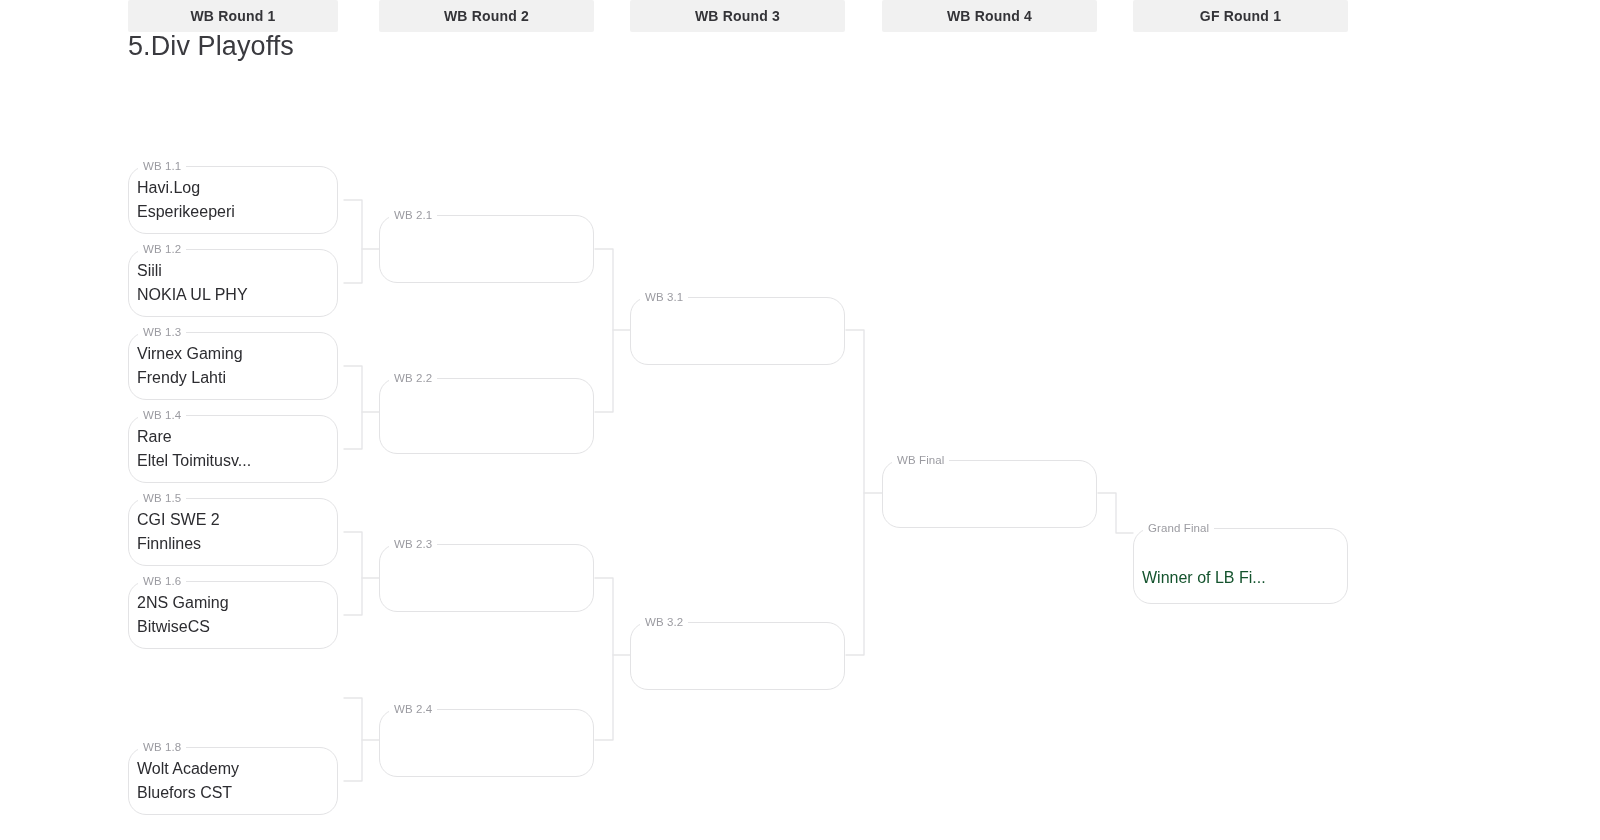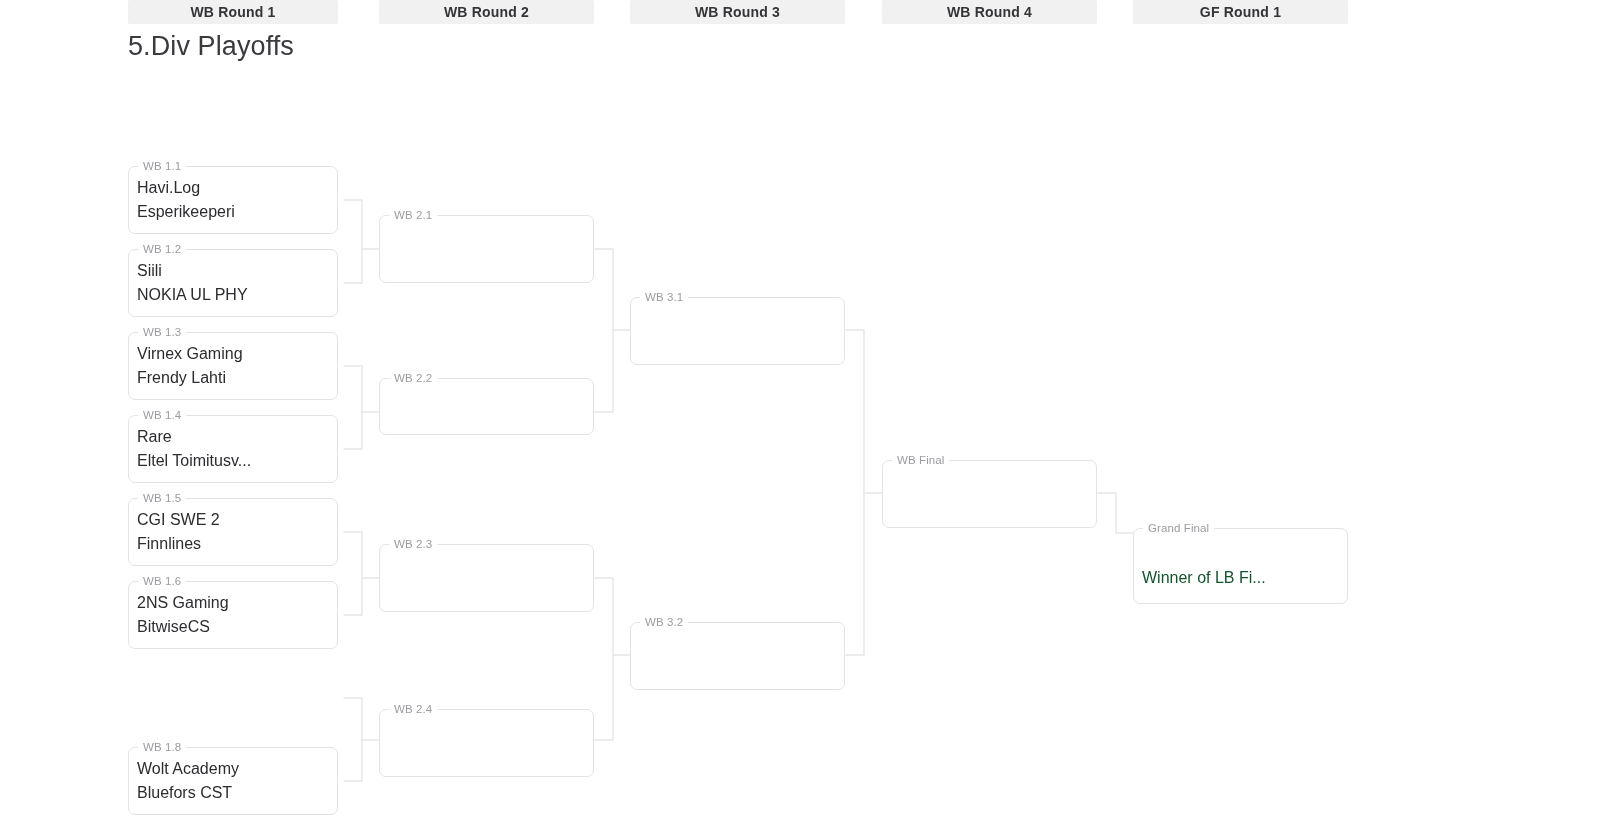--- a/index.html
+++ b/index.html
@@ -29,21 +29,21 @@
     font-size: 27px;
     font-weight: 400;
     letter-spacing: 0.1px;
     color: #3a3a3f;
     white-space: nowrap;
   }
 
   
   .round-header {
     position: absolute;
-    height: 24px;
+    height: 32px;
     background: #f1f1f1;
     border-radius: 2px;
     display: flex;
     align-items: center;
     justify-content: center;
     font-size: 14px;
     font-weight: 700;
     color: #343438;
     letter-spacing: 0.2px;
     box-sizing: border-box;
@@ -57,21 +57,21 @@
     width: 1600px;
     height: 840px;
     pointer-events: none;
   }
 
   
   .match {
     position: absolute;
     box-sizing: border-box;
     border: 1px solid #e3e3e5;
-    border-radius: 7px;
+    border-radius: 18px;
     background: #ffffff;
   }
   .match-legend {
     position: absolute;
     top: -8px;
     left: 9px;
     padding: 0 5px;
     background: #ffffff;
     font-size: 11.5px;
     line-height: 14px;
@@ -210,21 +210,21 @@
   </div>
 
   <div class="match tall" style="left:379px; top:215px; width:215px; height:68px;">
     <span class="match-legend">WB 2.1</span>
     <div class="match-body">
       <div class="slot empty"></div>
       <div class="slot empty"></div>
     </div>
   </div>
 
-  <div class="match tall" style="left:379px; top:378px; width:215px; height:57px;">
+  <div class="match tall" style="left:379px; top:378px; width:215px; height:76px;">
     <span class="match-legend">WB 2.2</span>
     <div class="match-body">
       <div class="slot empty"></div>
       <div class="slot empty"></div>
     </div>
   </div>
 
   <div class="match tall" style="left:379px; top:544px; width:215px; height:68px;">
     <span class="match-legend">WB 2.3</span>
     <div class="match-body">

